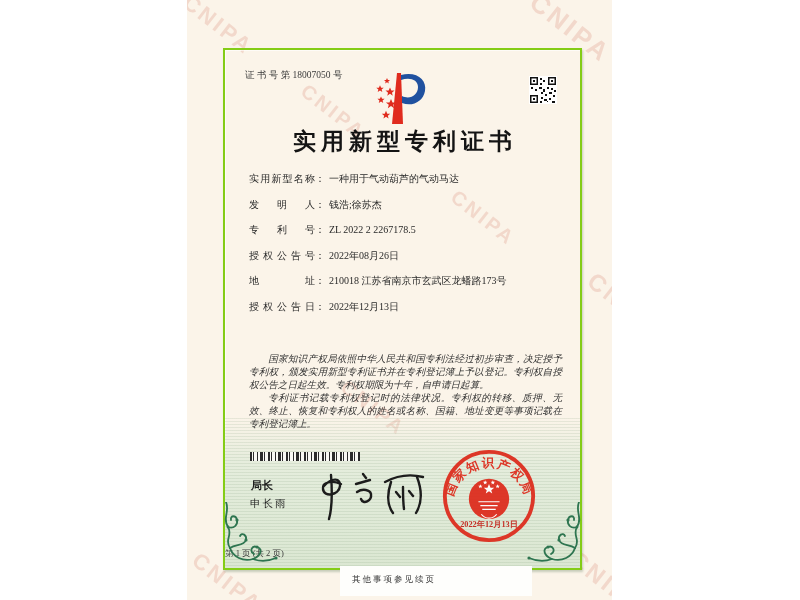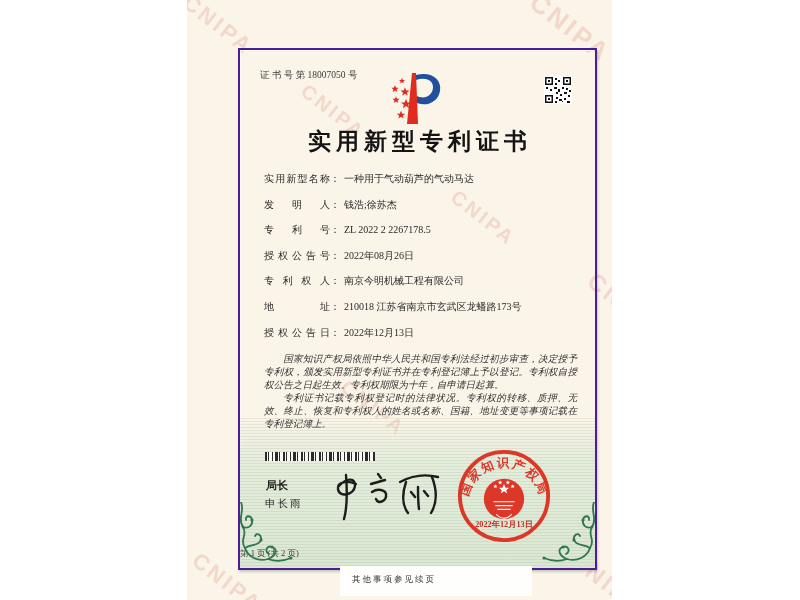--- a/index.html
+++ b/index.html
@@ -5,22 +5,22 @@
   html,body{margin:0;padding:0;background:#ffffff;}
   .stage{position:relative;width:800px;height:600px;background:#ffffff;overflow:hidden;
          font-family:"Liberation Serif","DejaVu Serif",serif;color:#222;}
   
   .paper{position:absolute;left:187px;top:0;width:425px;height:600px;background:#fbf4e9;overflow:hidden;}
   .wm{position:absolute;transform:translate(-50%,-50%) rotate(38deg);color:#f2d8cb;
       font-family:"Liberation Sans","DejaVu Sans",sans-serif;font-weight:bold;letter-spacing:3px;
       white-space:nowrap;user-select:none;}
   
   .frame{position:absolute;left:36px;top:48px;width:355px;height:518px;
-         border:2px solid #4c1d95;box-shadow:inset 1px 1px 0 rgba(255,255,255,.65),1px 2px 2px rgba(70,100,70,.28);
-         background:transparent;margin-left:15px;}
+         border:2px solid #84cc16;box-shadow:inset 1px 1px 0 rgba(255,255,255,.65),1px 2px 2px rgba(70,100,70,.28);
+         background:transparent;}
   .band{position:absolute;left:0;top:368px;width:100%;height:150px;
         background:linear-gradient(180deg,rgba(227,236,219,0) 0,rgba(227,236,219,.85) 42px,#e3ecdb 62px,#dbe7d2 100%);}
   .band:after{content:"";position:absolute;inset:0;
         background:repeating-linear-gradient(180deg,rgba(120,150,115,.15) 0 1px,transparent 1px 3px);}
   .certno{position:absolute;left:20px;top:19px;font-size:9.5px;color:#3a3a3a;}
   .logo{position:absolute;left:142px;top:20px;width:62px;height:56px;}
   .qr{position:absolute;left:304px;top:26px;width:28px;height:28px;background:#fff;}
   .title{position:absolute;left:0;top:76px;width:100%;text-align:center;font-size:23px;font-weight:bold;
          letter-spacing:5px;text-indent:5px;color:#141414;}
   
@@ -135,23 +135,20 @@
         <div class="frow">
           <span class="flabel">发明人</span><span class="fcolon">：</span><span class="fvalue">钱浩;徐苏杰</span>
         </div>
         <div class="frow">
           <span class="flabel">专利号</span><span class="fcolon">：</span><span class="fvalue">ZL 2022 2 2267178.5</span>
         </div>
         <div class="frow">
           <span class="flabel">授权公告号</span><span class="fcolon">：</span><span class="fvalue">2022年08月26日</span>
         </div>
         <div class="frow">
-          <span class="flabel">专利权人</span><span class="fcolon">：</span><span class="fvalue">南京今明机械工程有限公司</span>
-        </div>
-        <div class="frow">
           <span class="flabel">地址</span><span class="fcolon">：</span><span class="fvalue">210018 江苏省南京市玄武区龙蟠路173号</span>
         </div>
         <div class="frow">
           <span class="flabel">授权公告日</span><span class="fcolon">：</span><span class="fvalue">2022年12月13日</span>
         </div>
       </div>
 
       <div class="paras">
         <p>国家知识产权局依照中华人民共和国专利法经过初步审查，决定授予专利权，颁发实用新型专利证书并在专利登记簿上予以登记。专利权自授权公告之日起生效。专利权期限为十年，自申请日起算。</p>
         <p>专利证书记载专利权登记时的法律状况。专利权的转移、质押、无效、终止、恢复和专利权人的姓名或名称、国籍、地址变更等事项记载在专利登记簿上。</p>

